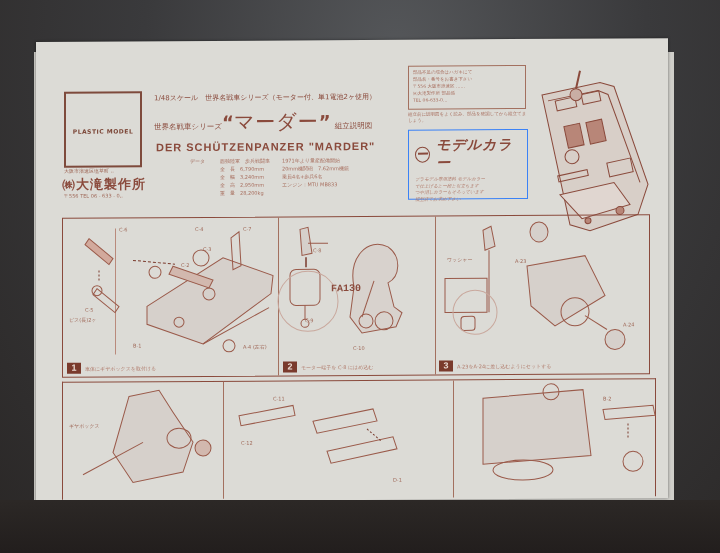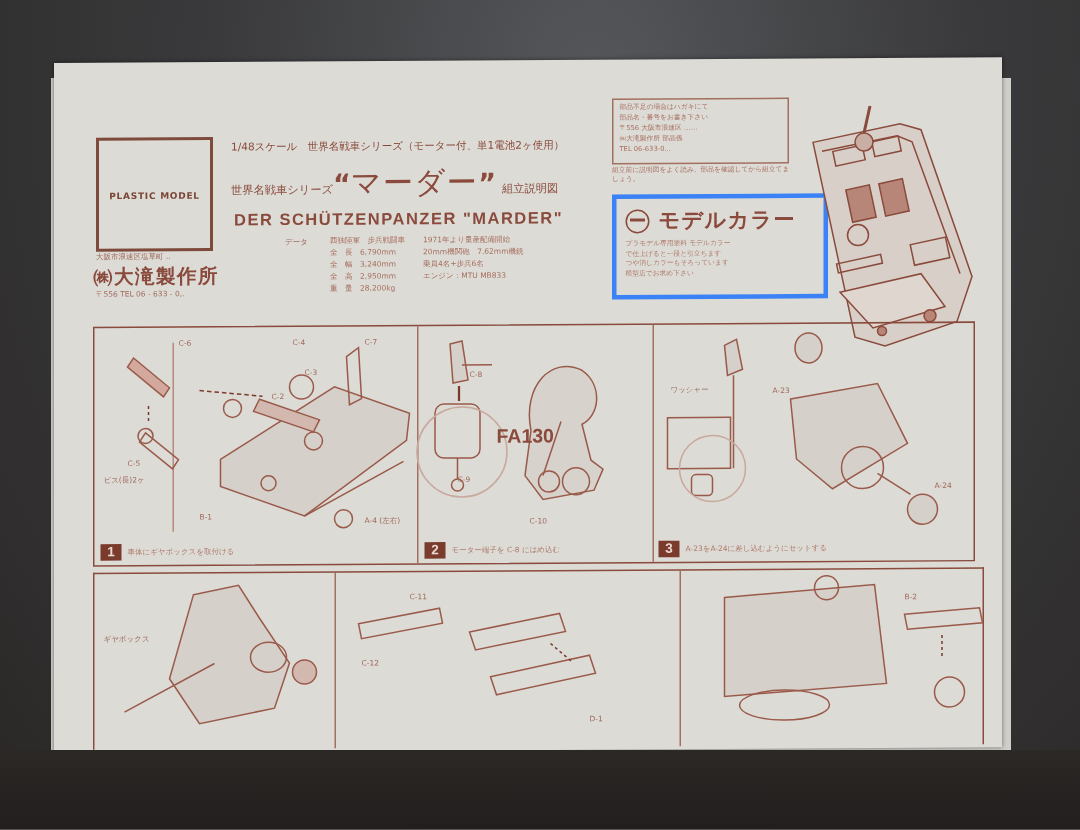--- a/index.html
+++ b/index.html
@@ -48,22 +48,22 @@
   }
   .spec-label { position:absolute; left:154px; top:117px; font-size:5px; color:#a06a5a; }
   .spec-col1 { position:absolute; left:184px; top:116px; font-size:5px; color:#a86f5f; line-height:8px; }
   .spec-col2 { position:absolute; left:246px; top:116px; font-size:5px; color:#a86f5f; line-height:8px; }
   .info-box {
     position:absolute; left:372px; top:26px; width:118px; height:44px;
     border:1px solid #a3705f; font-size:4.5px; color:#a86f5f; line-height:7px; padding:2px 4px; box-sizing:border-box;
   }
   .info-note { position:absolute; left:372px; top:72px; font-size:4.5px; color:#a86f5f; width:120px; line-height:6px; }
   .color-box {
-    position:absolute; left:372px; top:90px; width:144px; height:70px;
-    border:3px solid #3b82f6; box-sizing:border-box;
+    position:absolute; left:372px; top:90px; width:120px; height:70px;
+    border:1px solid #3b82f6; box-sizing:border-box;font-style:italic;
   }
   .color-box .cb-head { display:flex; align-items:center; padding:6px 6px 2px 6px; }
   .color-box .cb-logo {
     width:14px; height:14px; border-radius:50%; border:1.5px solid #8a4a3c; position:relative; margin-right:6px;
   }
   .color-box .cb-logo::after { content:""; position:absolute; left:2px; top:5px; width:10px; height:2px; background:#8a4a3c; }
   .color-box .cb-title { font-size:14px; font-weight:bold; color:#8a4a3c; letter-spacing:1px; }
   .color-box .cb-body { font-size:4.5px; color:#b07a6a; line-height:6.5px; padding:2px 6px; }
   .tank-illus { position:absolute; left:494px; top:26px; width:140px; height:170px; }
   .steps-row1 {
@@ -76,21 +76,21 @@
   }
   .divider-v { position:absolute; top:0; bottom:0; width:1px; background:#a3705f; }
   .step-label { position:absolute; display:flex; align-items:center; gap:4px; }
   .step-num {
     background:#7a3a2c; color:#e8d8d0; font-weight:bold; font-size:9px;
     width:14px; height:11px; text-align:center; line-height:11px;
     font-family:"Liberation Sans", sans-serif;
   }
   .step-text { font-size:5px; color:#b07a6a; }
   .part-tag { position:absolute; font-size:5px; color:#a06a5a; white-space:nowrap; }
-  .part-tag.big { font-size:13px; font-family:Liberation Sans, sans-serif; font-weight:bold; color:#8a4a3c; }
+  .part-tag.big { font-size:10px; font-family:Liberation Mono, monospace; font-weight:bold; color:#8a4a3c; }
   svg { position:absolute; overflow:visible; }
 </style>
 </head>
 <body>
 
 <div class="sheet-under"></div>
 <div class="sheet">
 
   <div class="logo-box">
     <div class="sub">PLASTIC MODEL</div>

